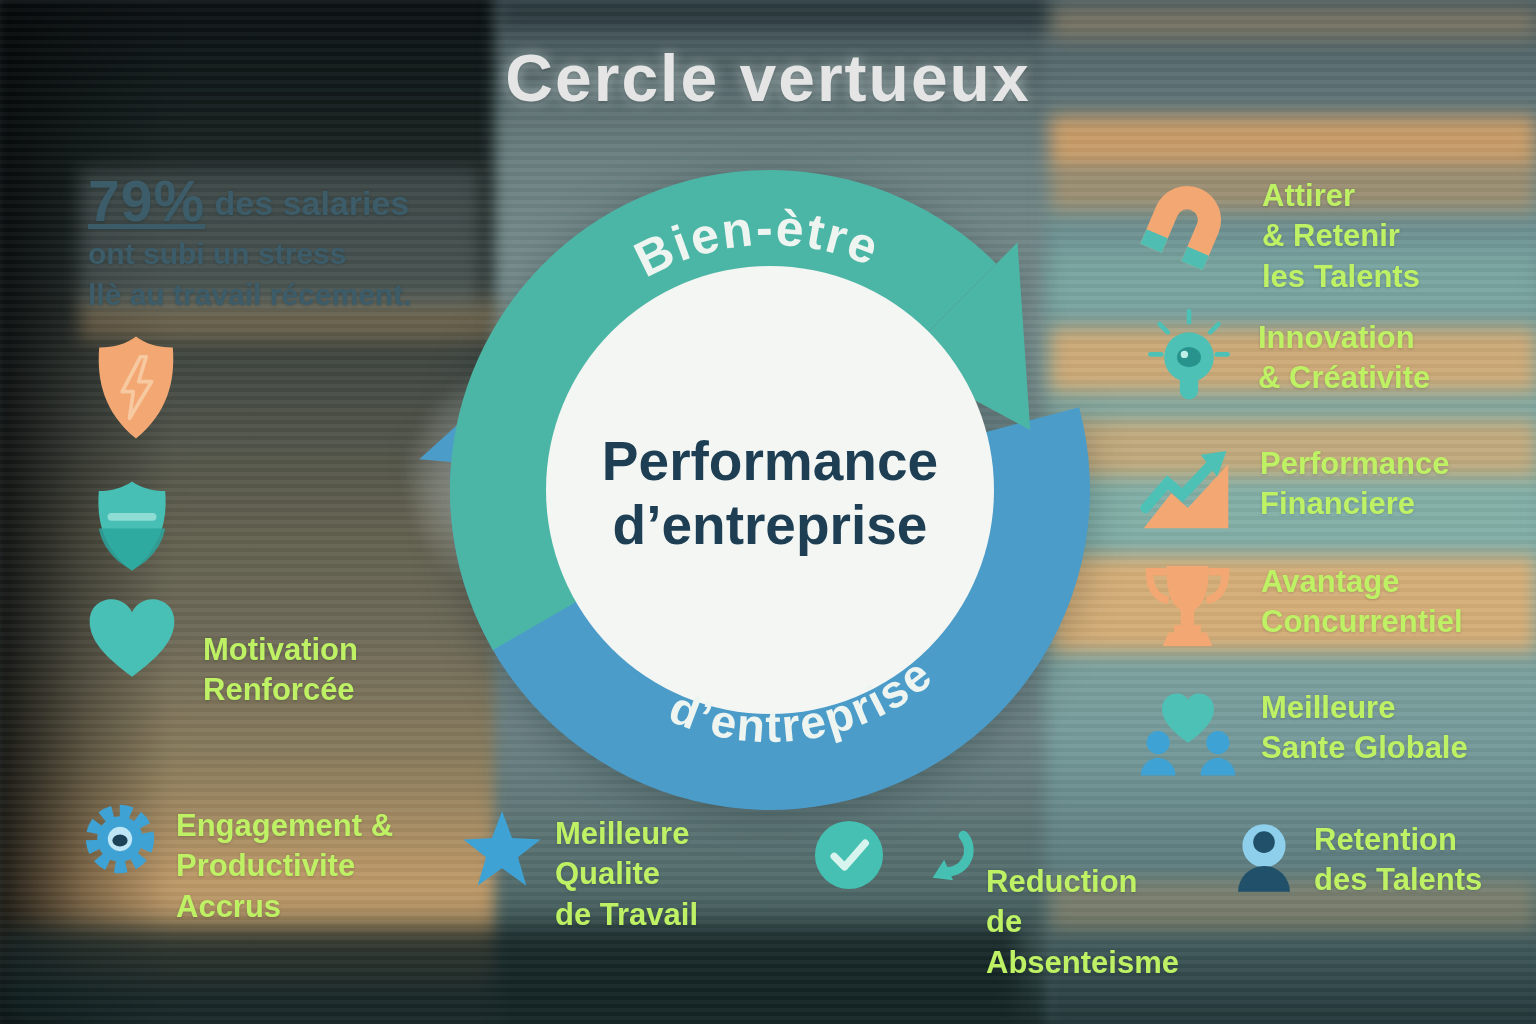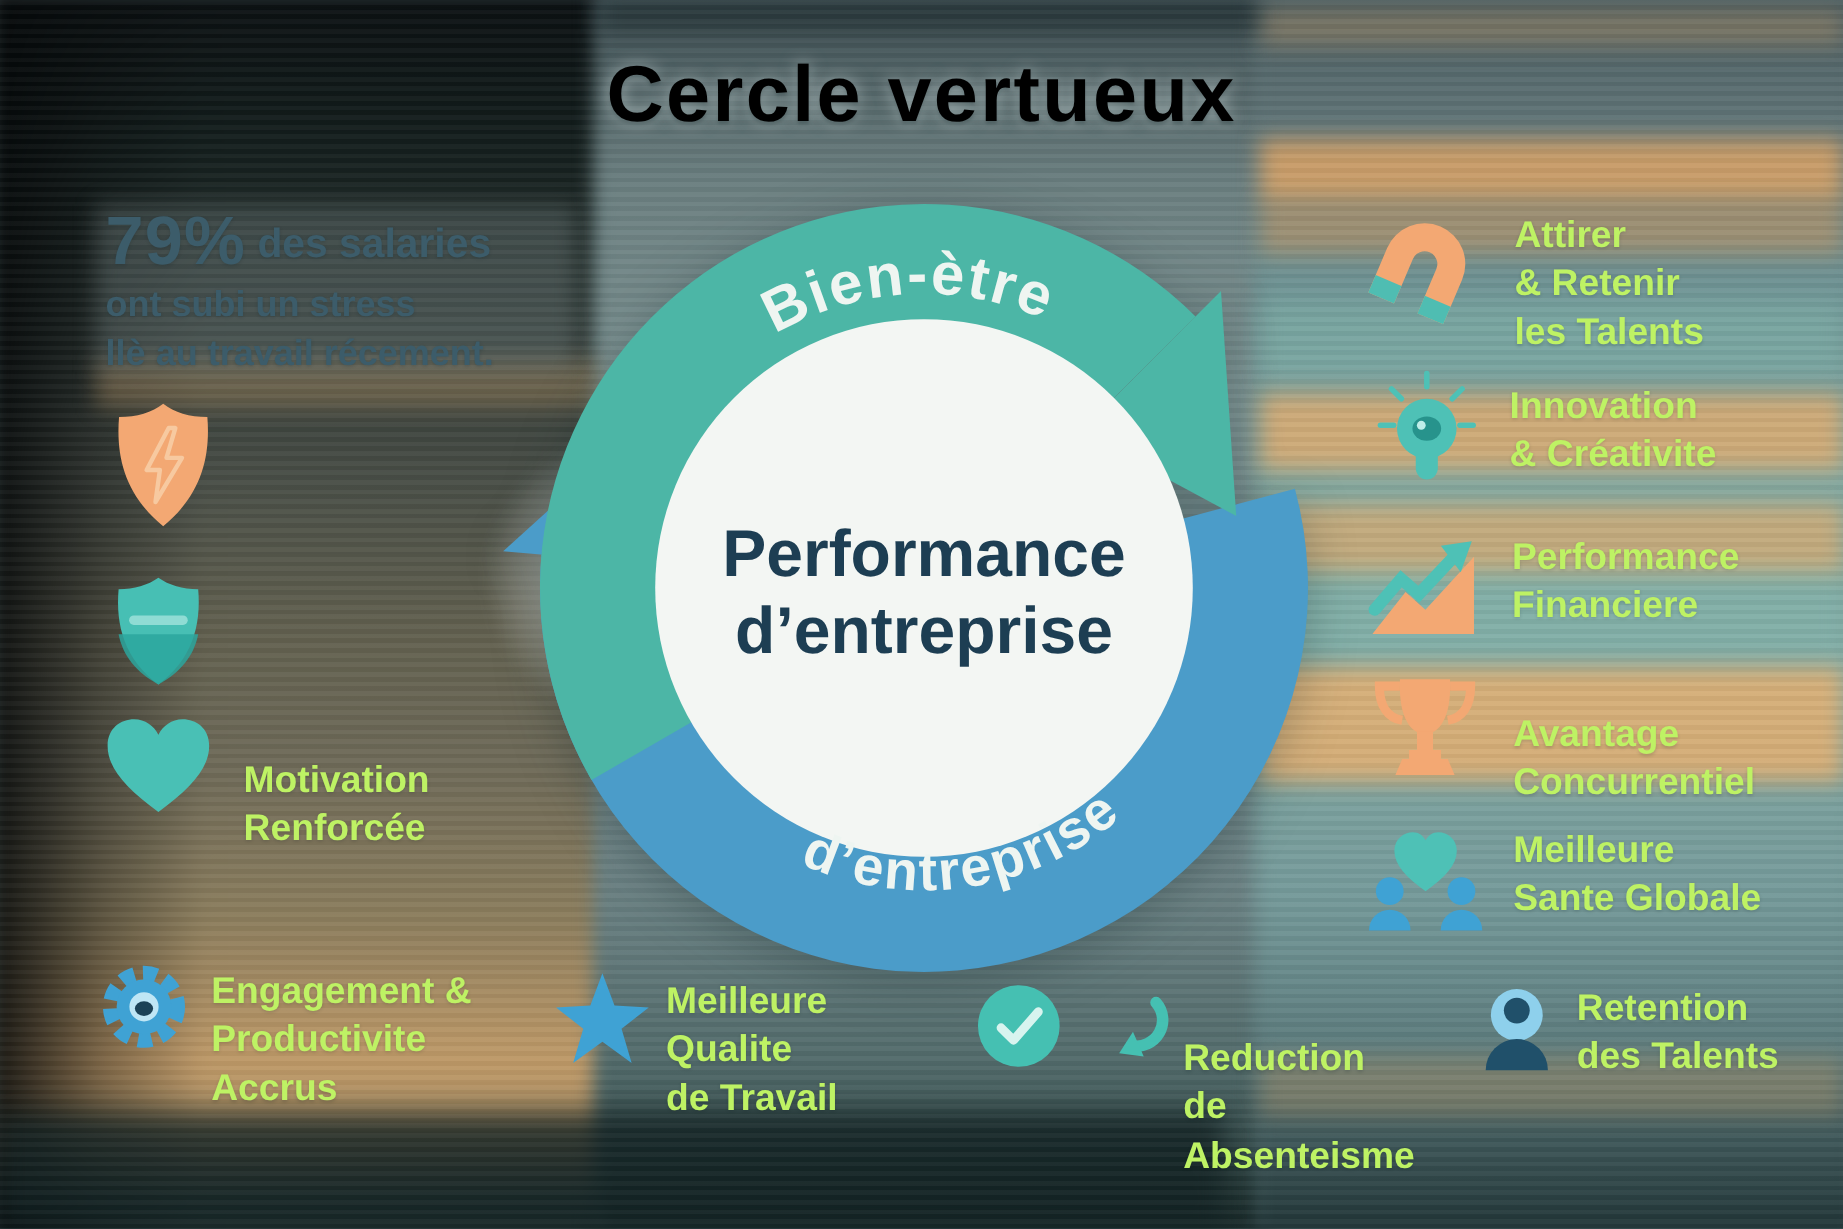--- a/index.html
+++ b/index.html
@@ -18,25 +18,25 @@
   .bg-right { left:1045px; top:-10px; width:505px; height:1044px;
     background:linear-gradient(180deg,#46585c 0%,#5e7275 10%,#6f9394 24%,#7fa7a1 38%,#82aaa4 55%,#759a9a 72%,#5b7a7c 85%,#354c4e 94%,#1d3133 100%); }
   .stripe { position:absolute; filter:blur(9px); }
   .texture { position:absolute; inset:0;
     background:repeating-linear-gradient(180deg,rgba(255,255,255,0.035) 0 4px,rgba(0,0,0,0.035) 4px 8px); }
   .glow { position:absolute; left:394px; top:352px; width:260px; height:260px;
     background:radial-gradient(circle,rgba(246,249,247,0.92) 0%,rgba(246,249,247,0) 66%); filter:blur(6px); }
 
   
   .title { position:absolute; left:0; top:40px; width:100%; text-align:center;
-    font-size:66px; font-weight:700; letter-spacing:2px; color:#000000;
+    font-size:66px; font-weight:700; letter-spacing:2px; color:#e5e5e5;
     text-shadow:0 0 14px rgba(225,240,240,0.55), 0 2px 3px rgba(10,25,30,0.35); }
   .stat { position:absolute; left:88px; top:168px; color:#3c5c6a;
     text-shadow:0 1px 3px rgba(10,30,35,0.2); }
-  .stat-big { font-size:57px; font-weight:700; vertical-align:-6px; letter-spacing:1px; }
+  .stat-big { font-size:57px; font-weight:700; vertical-align:-6px; letter-spacing:1px;text-decoration:underline; }
   .stat-rest { font-size:34px; font-weight:600; }
   .stat-ln { font-size:30px; font-weight:600; line-height:1.36; }
 
   
   .cycle-svg { position:absolute; left:380px; top:100px; width:780px; height:780px;
     filter:drop-shadow(0 8px 20px rgba(15,35,40,0.28)); }
   .arc-text  { font-family:"Liberation Sans",sans-serif; font-size:50px; font-weight:700;
     fill:#eef5f1; letter-spacing:2px; }
   .arc-text2 { font-family:"Liberation Sans",sans-serif; font-size:46px; font-weight:700;
     fill:#eef5f1; letter-spacing:2px; }
@@ -190,21 +190,21 @@
       </svg>
   </span>
 
   <div class="label" style="left:1262px;top:176px">Attirer
 &amp; Retenir
 les Talents</div>
   <div class="label" style="left:1258px;top:318px">Innovation
 &amp; Créativite</div>
   <div class="label" style="left:1260px;top:444px">Performance
 Financiere</div>
-  <div class="label" style="left:1261px;top:592px">Avantage
+  <div class="label" style="left:1261px;top:562px">Avantage
 Concurrentiel</div>
   <div class="label" style="left:1261px;top:688px">Meilleure
 Sante Globale</div>
   <div class="label" style="left:1314px;top:820px">Retention
 des Talents</div>
 
   <span class="icon" style="left:460px;top:806px;width:84px;height:84px">
     <svg viewBox="0 0 100 96">
         <path d="M50 4 L62 36 L96 38 L69 59 L79 93 L50 72 L21 93 L31 59 L4 38 L38 36 Z" fill="#3fa2d4"></path>
       </svg>

